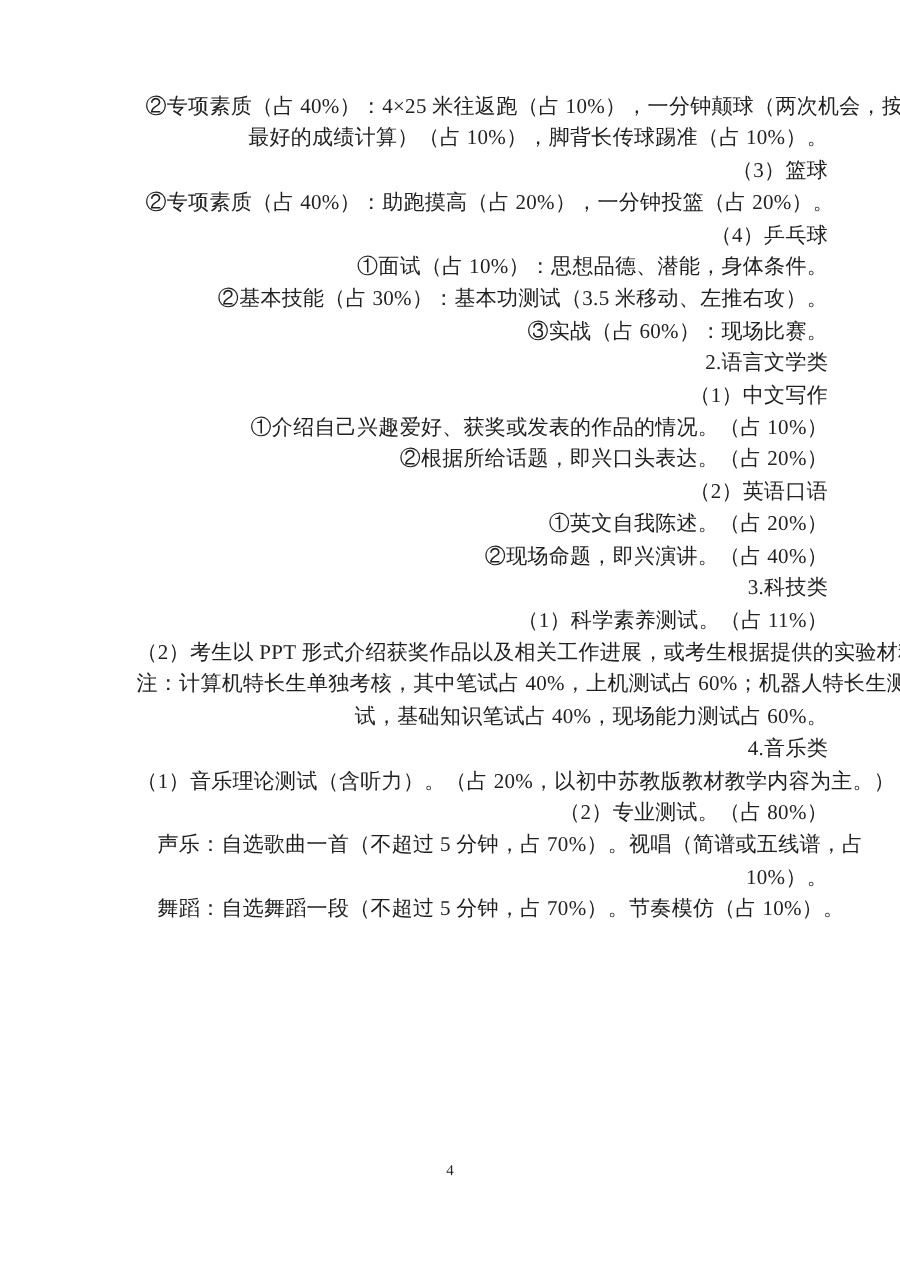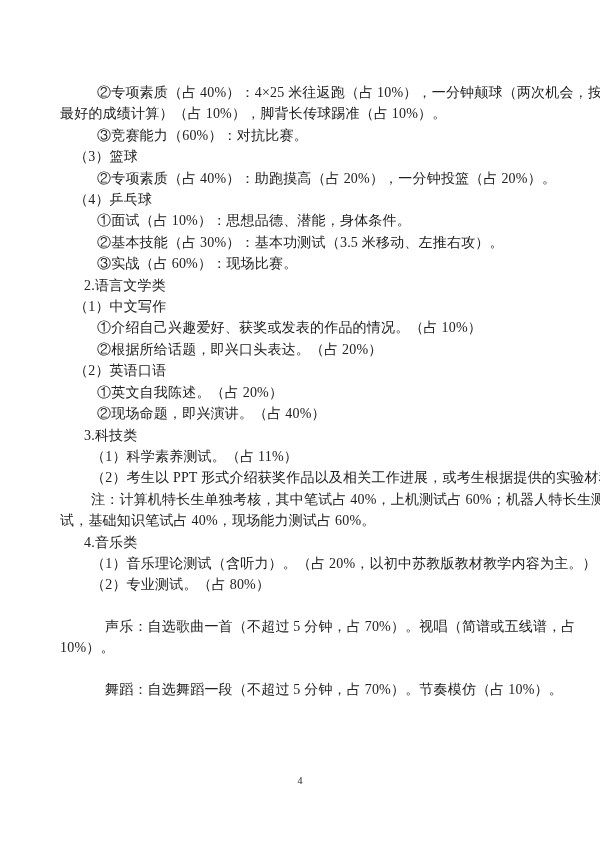--- a/index.html
+++ b/index.html
@@ -12,53 +12,53 @@
     width: 600px;
     height: 848px;
     background: #ffffff;
     overflow: hidden;
     font-family: "Liberation Serif", "DejaVu Serif", serif;
     color: #212121;
   }
   .content {
     position: absolute;
     left: 60px;
-    top: 82px;
+    top: 61px;
     width: 492px;
+    text-align: right;
   }
   .line {
     font-size: 14px;
     line-height: 21.4px;
     white-space: nowrap;
     letter-spacing: 0.2px;
   }
   .i0 { padding-left: 0; }
   .i1 { padding-left: 14px; }  
   .i2 { padding-left: 24px; }  
   .i3 { padding-left: 31px; }  
   .i4 { padding-left: 37px; }  
-  .i5 { padding-left: 45px; margin-top: 20px; }  
+  .i5 { padding-left: 45px; }  
   .page-number {
     position: absolute;
     left: 0;
     top: 775px;
     width: 100%;
     text-align: center;
     font-size: 10px;
     color: #212121;
   }
 </style>
 </head>
 <body>
 
 <div class="page">
   <div class="content">
     <div class="line i4">②专项素质（占 40%）：4×25 米往返跑（占 10%），一分钟颠球（两次机会，按</div>
     <div class="line i0">最好的成绩计算）（占 10%），脚背长传球踢准（占 10%）。</div>
-    <div class="line i4">③竞赛能力（60%）：对抗比赛。</div>
     <div class="line i1">（3）篮球</div>
     <div class="line i4">②专项素质（占 40%）：助跑摸高（占 20%），一分钟投篮（占 20%）。</div>
     <div class="line i1">（4）乒乓球</div>
     <div class="line i4">①面试（占 10%）：思想品德、潜能，身体条件。</div>
     <div class="line i4">②基本技能（占 30%）：基本功测试（3.5 米移动、左推右攻）。</div>
     <div class="line i4">③实战（占 60%）：现场比赛。</div>
     <div class="line i2">2.语言文学类</div>
     <div class="line i1">（1）中文写作</div>
     <div class="line i4">①介绍自己兴趣爱好、获奖或发表的作品的情况。（占 10%）</div>
     <div class="line i4">②根据所给话题，即兴口头表达。（占 20%）</div>

